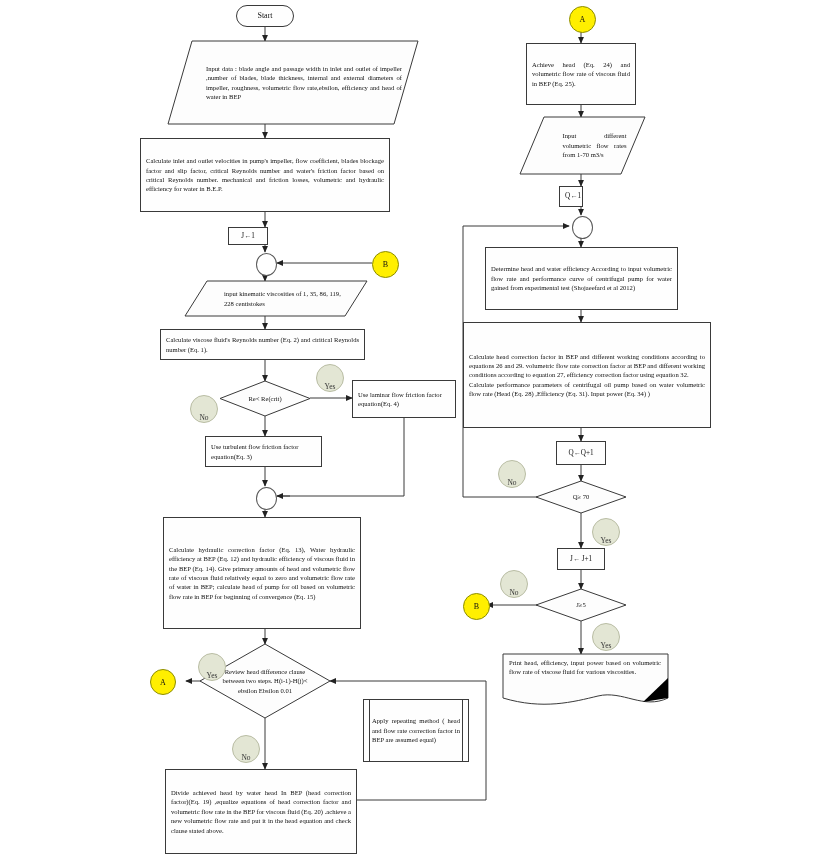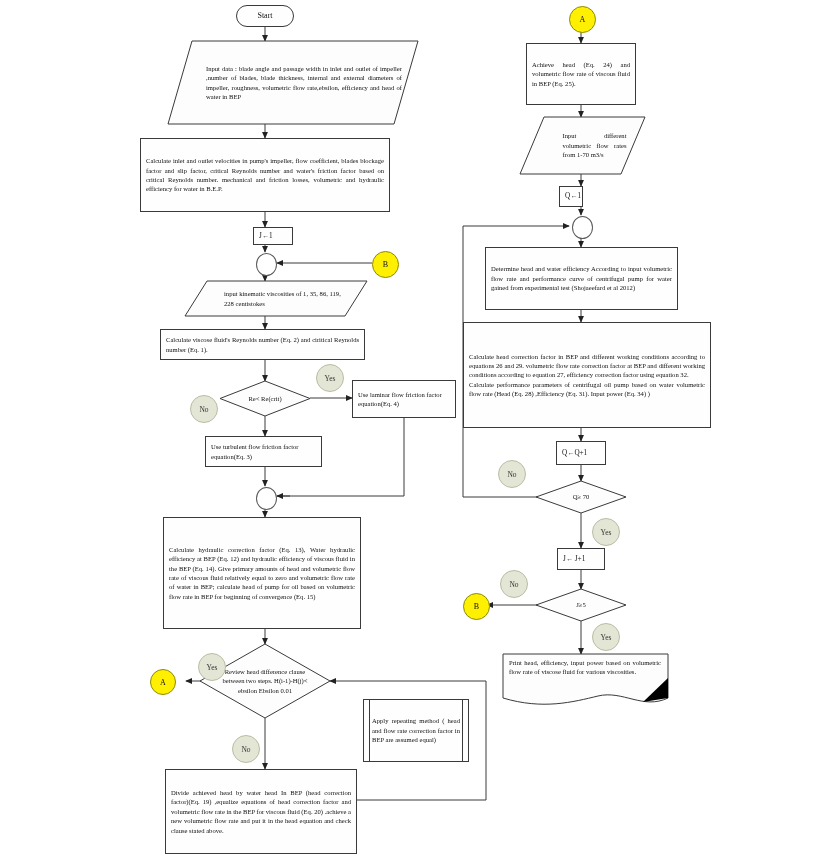--- a/index.html
+++ b/index.html
@@ -54,33 +54,33 @@
   
   .conn{
     position:absolute;border-radius:50%;
     border:1px solid #8c8c00;background:#ffef00;
     display:flex;align-items:center;justify-content:center;
     font-size:8px;
   }
   .ynlabel{
     position:absolute;border-radius:50%;
     border:1px solid #b9bda4;background:#e3e6d4;
-    display:flex;align-items:center;justify-content:center;
+    display:flex;align-items:flex-end;justify-content:center;
     font-size:7.5px;color:#333;
   }
   .junction{
     position:absolute;border-radius:50%;
     border:1px solid #5a5a5a;background:#ffffff;
   }
   
   .t7{font-size:6.6px;line-height:1.42;}
   .t8{font-size:7.2px;line-height:1.45;}
   .t9{font-size:8px;line-height:1.4;}
   .just{text-align:justify;text-align-last:left;}
-  .ctr{}
+  .ctr{text-align:center;}
   svg{overflow:visible;}
   .ln{stroke:#3a3a3a;stroke-width:1;fill:none;}
   .arrowfill{fill:#222;}
 </style>
 </head>
 <body>
 
 <div id="canvas">
 
   <svg width="840" height="859" style="position:absolute;left:0;top:0;">
@@ -164,21 +164,21 @@
     </svg>
     <div class="label">
         <div class="t7 just" style="width:196px;padding-left:22px;">Input data : blade angle and passage width in inlet and outlet of impeller ,number of blades, blade thickness, internal and external diameters of impeller, roughness, volumetric flow rate,ebsilon, efficiency and head of water in BEP</div>
       </div>
   </div>
 
   <div class="node proc" style="left:140px;top:138px;width:250px;height:74px;">
     <div class="txt t7 just">Calculate inlet and outlet velocities in pump's impeller, flow coefficient, blades blockage factor and slip factor, critical Reynolds number and water's friction factor based on critical Reynolds number. mechanical and friction losses, volumetric and hydraulic efficiency for water in B.E.P.</div>
   </div>
 
-  <div class="node proc t8" style="left:253px;top:227px;width:40px;height:18px;">
+  <div class="node proc t8" style="left:228px;top:227px;width:40px;height:18px;">
     <div class="txt ctr">J←1</div>
   </div>
 
   <div class="junction" style="left:256px;top:253px;width:19px;height:21px;"></div>
 
   <div class="conn" style="left:372px;top:251px;width:25px;height:25px;">
     <span>B</span>
   </div>
 
   <div class="iodata" style="left:185px;top:281px;width:182px;height:35px;">

